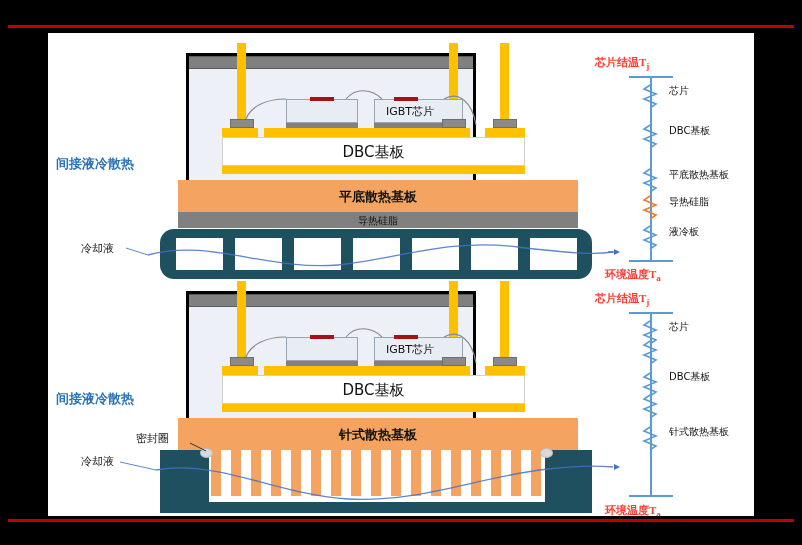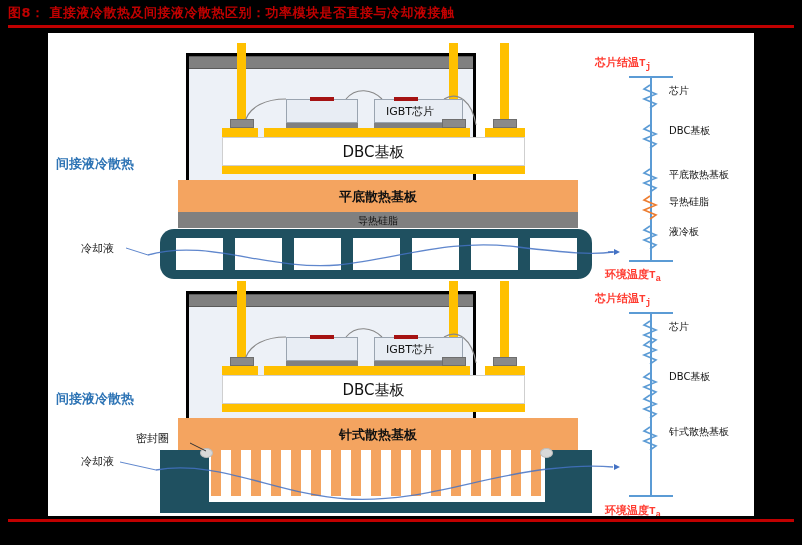--- a/index.html
+++ b/index.html
@@ -62,28 +62,27 @@
   .coldbox{position:absolute;background:#1F5060;}
   .fin-window{position:absolute;background:#FFFFFF;}
   .fin{position:absolute;background:#F4A460;}
   .seal{position:absolute;background:#D9D9D9;border-radius:50%;border:1px solid #bdbdbd;box-sizing:border-box;}
 
   
   .chain{position:absolute;}
   .chain-line{position:absolute;width:2px;background:#5B9BD5;}
   .chain-cap{position:absolute;height:2px;background:#5B9BD5;}
   .chain-lbl{position:absolute;font-size:10px;color:#111;white-space:nowrap;font-family:"DejaVu Sans","Liberation Sans",sans-serif;}
-  .chain-end{position:absolute;color:#FF3B30;font-size:11px;font-weight:bold;white-space:nowrap;font-family:Liberation Mono, monospace;}
+  .chain-end{position:absolute;color:#FF3B30;font-size:11px;font-weight:bold;white-space:nowrap;font-family:Liberation Serif, serif;}
   svg{position:absolute;overflow:visible;}
 </style>
 </head>
 <body>
 
 <div id="header">
-  <div id="fig-title">图8： 直接液冷散热及间接液冷散热区别：功率模块是否直接与冷却液接触</div>
   <div id="title-rule"></div>
 </div>
 <div id="bottom-rule"></div>
 
 <div id="canvas">
 
   <div class="lbl blue-lbl" style="left:8px;top:122px;">间接液冷散热</div>
 
   <div class="mod-frame" style="left:138px;top:20px;width:290px;height:132px;"></div>
   <div class="mod-topbar" style="left:141px;top:23px;width:284px;height:13px;"></div>

